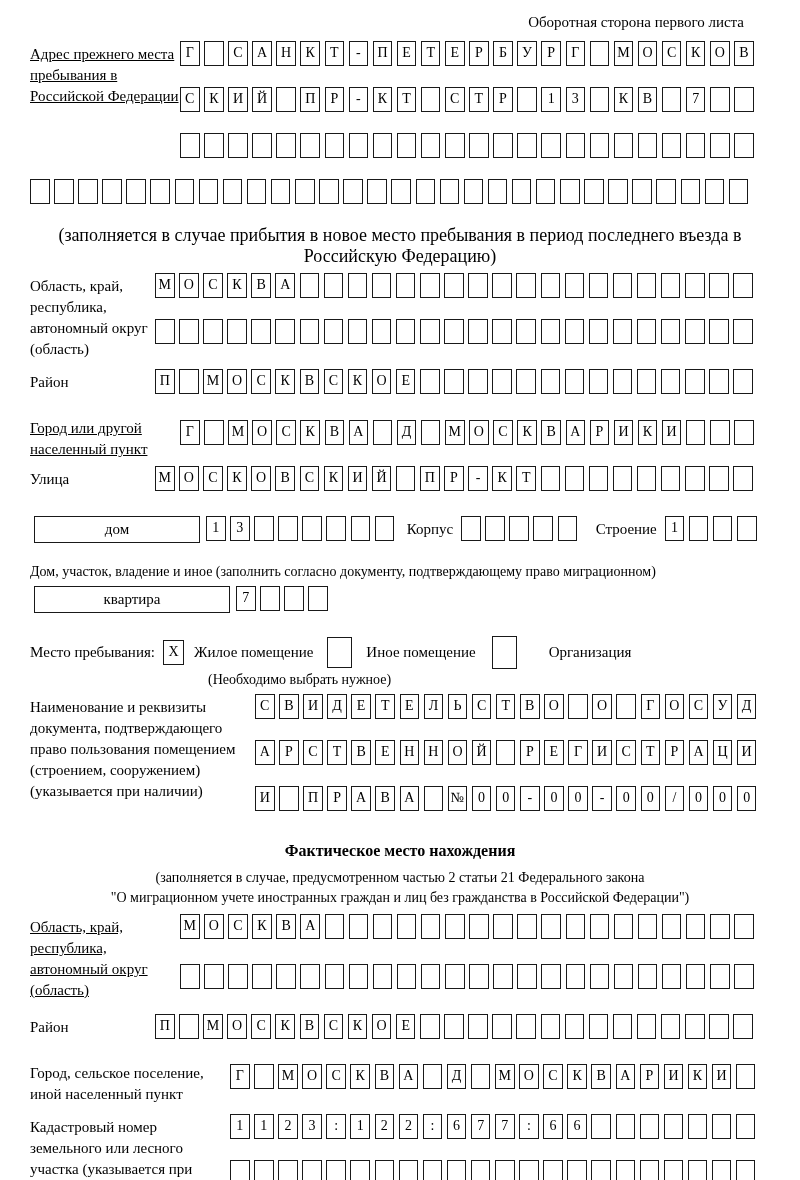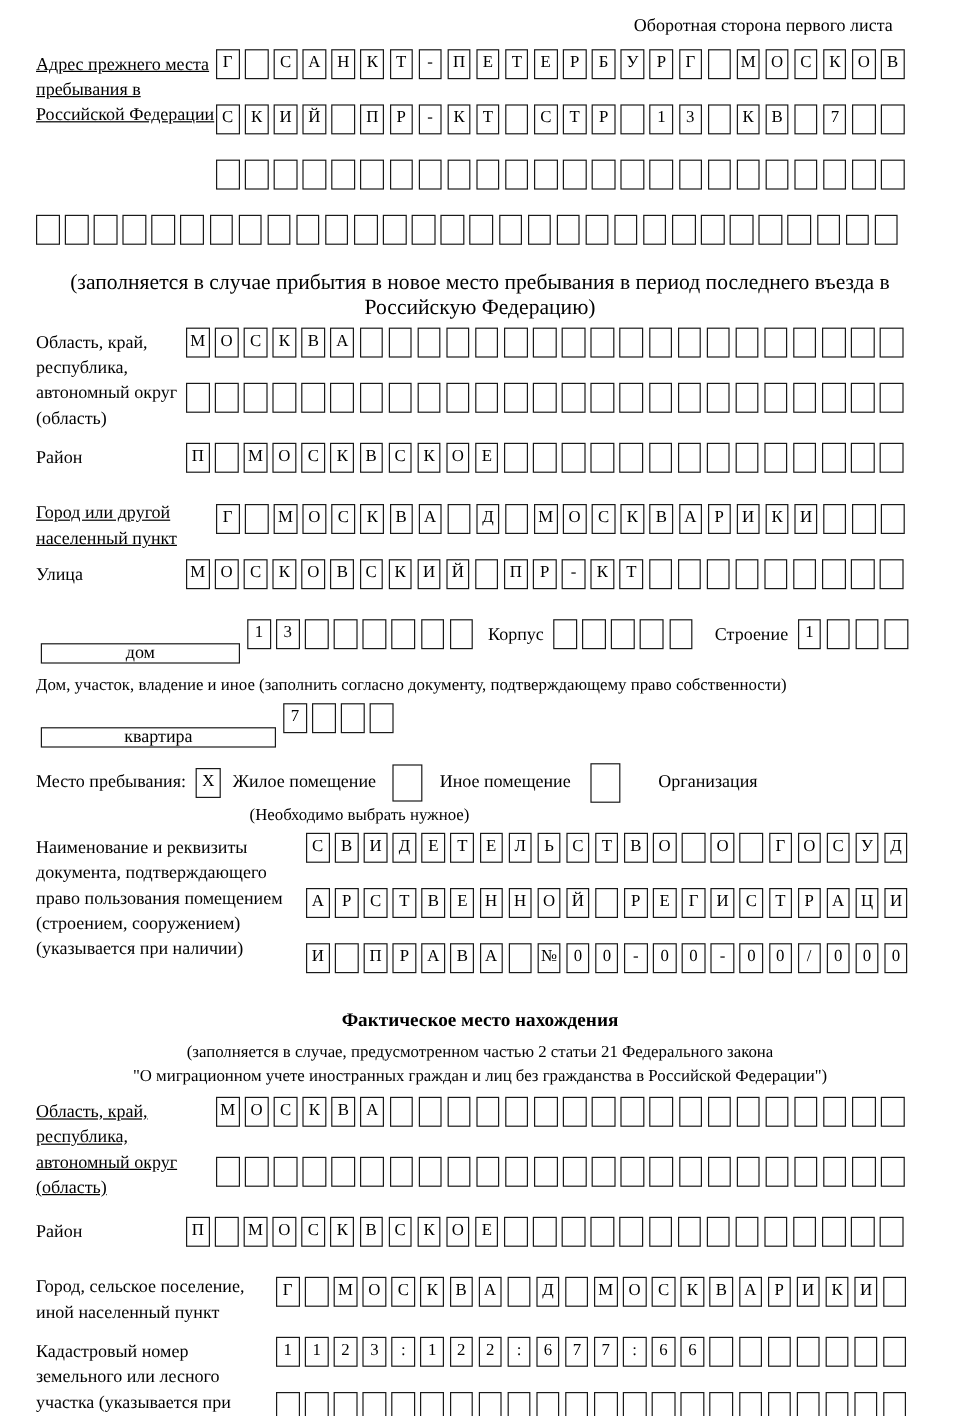--- a/index.html
+++ b/index.html
@@ -20,22 +20,22 @@
   .boxrow{white-space:nowrap;height:42px;margin-bottom:4px;}
   .cbox{
     display:inline-block;box-sizing:border-box;width:19.5px;height:25px;
     border:1.8px solid #191919;margin-right:4.6px;text-align:center;
     font-size:14px;line-height:21px;vertical-align:top;font-weight:400;
   }
   .center-note{text-align:center;font-size:18px;margin:1px 0 6px 0;}
   .sec-title{text-align:center;font-weight:bold;font-size:16px;margin:6px 0 8px 0;}
 
   .widebox{
-    box-sizing:border-box;border:1.8px solid #191919;height:17px;
-    display:flex;align-items:center;justify-content:center;font-size:15px;margin-top:20px;
+    box-sizing:border-box;border:1.8px solid #191919;height:27px;
+    display:flex;align-items:center;justify-content:center;font-size:15px;
   }
   .inline-lbl{font-size:15px;line-height:27px;padding:0 8px;}
   .caption{font-size:14px;margin:2px 0 6px 0;}
 
   .stay-row{align-items:center;margin-top:4px;}
   .chk{
     display:inline-block;box-sizing:border-box;border:1.8px solid #191919;
     text-align:center;font-size:14px;
   }
   .chk-x{width:21px;height:25px;line-height:22px;margin:0 10px 0 8px;}
@@ -94,21 +94,21 @@
   </div>
 
   <div class="row mt4">
     <div class="widebox" style="width:166px;margin-left:4px;">дом</div>
     <div class="boxrow" style="margin-left:6px;"><span class="cbox">1</span><span class="cbox">3</span><span class="cbox"></span><span class="cbox"></span><span class="cbox"></span><span class="cbox"></span><span class="cbox"></span><span class="cbox"></span></div>
     <div class="inline-lbl">Корпус</div>
     <div class="boxrow"><span class="cbox"></span><span class="cbox"></span><span class="cbox"></span><span class="cbox"></span><span class="cbox"></span></div>
     <div class="inline-lbl" style="padding-left:14px;">Строение</div>
     <div class="boxrow"><span class="cbox">1</span><span class="cbox"></span><span class="cbox"></span><span class="cbox"></span></div>
   </div>
-  <div class="caption">Дом, участок, владение и иное (заполнить согласно документу, подтверждающему право собственности)</div>
+  <div class="caption">Дом, участок, владение и иное (заполнить согласно документу, подтверждающему право миграционном)</div>
 
   <div class="row">
     <div class="widebox" style="width:196px;margin-left:4px;">квартира</div>
     <div class="boxrow" style="margin-left:6px;"><span class="cbox">7</span><span class="cbox"></span><span class="cbox"></span><span class="cbox"></span></div>
   </div>
 
   <div class="row stay-row">
     <span class="optlabel">Место пребывания:</span>
     <span class="chk chk-x">X</span>
     <span class="optlabel">Жилое помещение</span>

